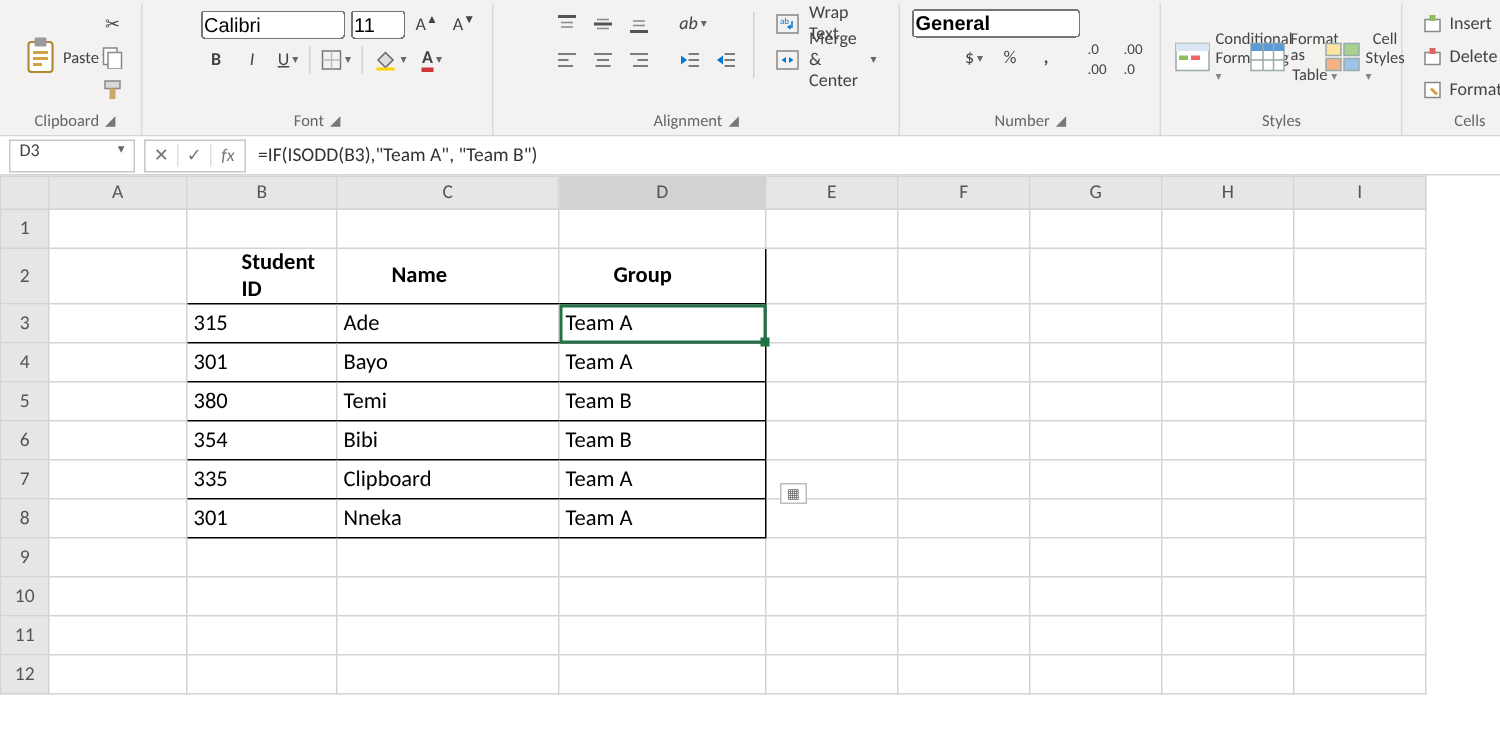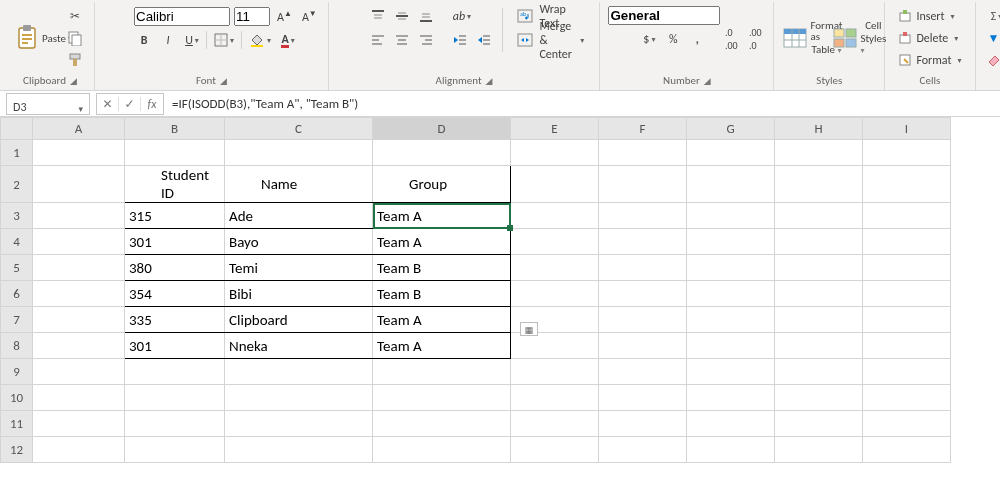--- a/index.html
+++ b/index.html
@@ -18,21 +18,21 @@
   .bigbtn { display: flex; align-items: center; justify-content: flex-start; width: 44px; height: 64px; gap: 2px; font-size: 11px; color: #444; }
   .bigbtn .glyph { font-size: 24px; line-height: 24px; }
   .bigbtn .cap { display: flex; align-items: center; gap: 2px; }
   .drop::after { content: "▾"; font-size: 8px; color: #666; margin-left: 2px; }
   .font-combo.name { width: 96px; }
   .font-combo.size { width: 36px; }
   svg { display: block; }
 
   
   .fbar { height: 26px; border-bottom: 1px solid #d5d5d5; display: flex; align-items: center; background: #fff; }
-  .namebox { width: 84px; height: 22px; border: 1px solid #c8c6c4; margin: 0 6px; padding: 0 6px; font-size: 12px; display:flex; align-items:flex-end; justify-content:space-between; background:#fff;}
+  .namebox { width: 84px; height: 22px; border: 1px solid #c8c6c4; margin: 0 6px; padding: 0 6px; font-size: 12px; display:flex; align-items:flex-start; justify-content:space-between; background:#fff;}
   .namebox .arrow { font-size:9px; color:#666;}
   .fxbtns { display:flex; align-items:center; border:1px solid #c8c6c4; height:22px; background:#fff;}
   .fxbtns span { width:22px; display:flex; justify-content:center; align-items:center; color:#777; font-size:12px; border-right:1px solid #e1dfdd;}
   .fxbtns span:last-child { border-right:none; font-style:italic;}
   .formula { flex:1; padding:0 8px; font-size:13px; color:#333; }
 
   
   .sheet-area { position: relative; }
   table.sheet { border-collapse: collapse; table-layout: fixed; }
   .sheet th, .sheet td { border: 1px solid #d4d4d4; background: #fff; font-weight: normal; }
@@ -44,21 +44,21 @@
   .col-E,.col-F,.col-G,.col-H,.col-I{width:88px}
 
   thead th.active-col { background:#d2d2d2; }
   tbody th.active-row { background:#d2d2d2; }
 
   
   td.b-top   { border-top: 1px solid #000 !important; }
   td.b-left  { border-left:1px solid #000 !important; }
   td.b-right { border-right:1px solid #000 !important; }
   td.b-bot   { border-bottom:1px solid #000 !important; }
-  td.hdr { font-weight: normal; padding-left: 36px; }
+  td.hdr { font-weight: bold; padding-left: 36px; }
   td.num { text-align: left; }
 
   
   .sel { outline: 2px solid #217346; outline-offset: -2px; position: relative; }
   .sel::after { content:""; position:absolute; right:-3px; bottom:-3px; width:6px; height:6px; background:#217346; }
 
   
   .smarttag { position:absolute; left:520px; top:205px; width:18px; height:14px; border:1px solid #bdbdbd; background:#fff; display:flex; align-items:center; justify-content:center; font-size:9px; color:#666;}.accent-blue{color:#0078d4}.grey{color:#888}
 </style>
 </head>
@@ -312,20 +312,34 @@
         <span class="dlaunch">◢</span>
       </div>
   </div>
 
   <div class="group">
     <div class="group-body">
       <div class="bigbtn">
         <span class="glyph">
             <svg width="26" height="26">
               <rect x="2" y="4" width="22" height="18" fill="#fff" stroke="#9aa"></rect>
+              <rect x="2" y="4" width="22" height="5" fill="#dbe7f3"></rect>
+              <rect x="4" y="12" width="6" height="3" fill="#8fbe5c"></rect>
+              <rect x="12" y="12" width="6" height="3" fill="#e66"></rect>
+            </svg>
+          </span>
+        <span class="cap" style="flex-direction:column;line-height:11px">
+            <span>Conditional</span>
+            <span><span>Formatting</span> <span class="grey" style="font-size:8px">▾</span></span>
+          </span>
+      </div>
+      <div class="bigbtn">
+        <span class="glyph">
+            <svg width="26" height="26">
+              <rect x="2" y="4" width="22" height="18" fill="#fff" stroke="#9aa"></rect>
               <rect x="2" y="4" width="22" height="5" fill="#5b9bd5"></rect>
               <line x1="10" y1="4" x2="10" y2="22" stroke="#9aa"></line>
               <line x1="17" y1="4" x2="17" y2="22" stroke="#9aa"></line>
               <line x1="2" y1="15" x2="24" y2="15" stroke="#9aa"></line>
             </svg>
           </span>
         <span class="cap" style="flex-direction:column;line-height:11px">
             <span>Format as</span>
             <span><span>Table</span> <span class="grey" style="font-size:8px">▾</span></span>
           </span>

